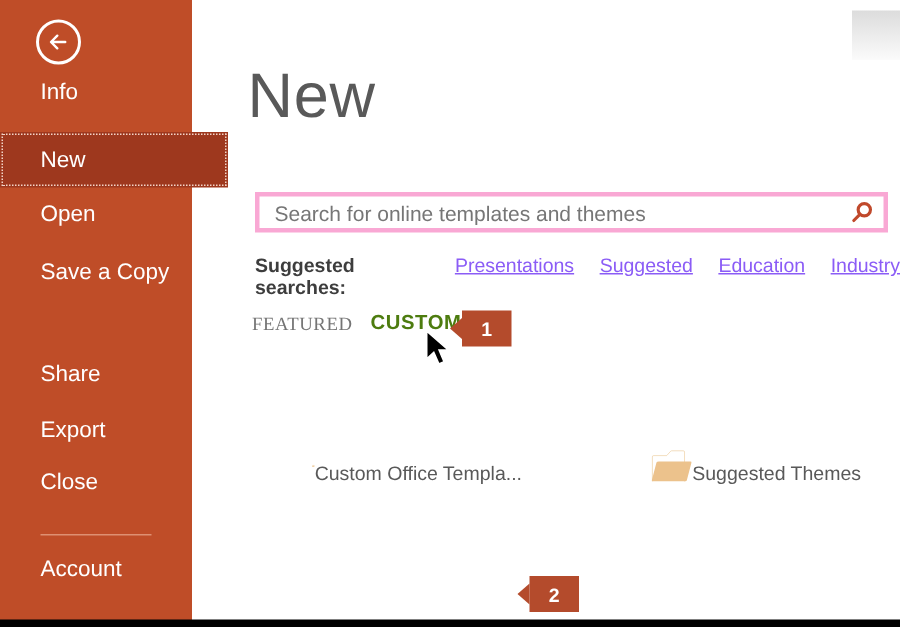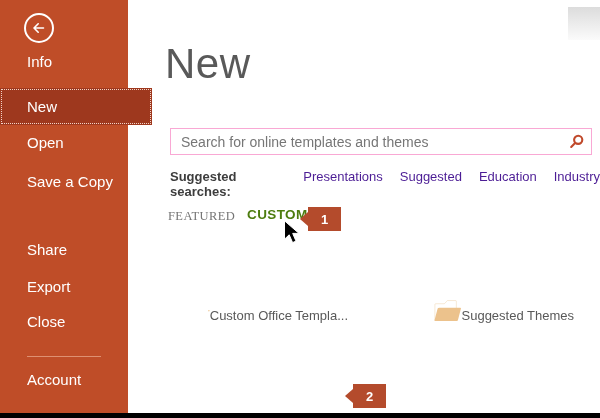--- a/index.html
+++ b/index.html
@@ -67,41 +67,41 @@
     background: linear-gradient(#DCDCDC, #FBFBFB);
   }
   .page-title {
     position: absolute; left: 37px; top: 40px;
     font-size: 42px; font-weight: 300; color: #595959;
     letter-spacing: 0.5px;
   }
 
   .search-wrap {
     position: absolute; left: 42px; top: 128px; width: 422px; height: 27px;
-    border: 1px solid #f9a8d4; background: #fff;
+    border: 3px solid #f9a8d4; background: #fff;
     display: flex; align-items: center;
   }
   .search-input {
     flex: 1; border: none; outline: none; background: transparent;
     font-family: "Liberation Sans", sans-serif;
     font-size: 14px; color: #444; padding: 0 10px;
   }
   .search-input::placeholder { color: #767676; opacity: 1; }
   .search-btn {
     width: 30px; height: 100%; border: none; background: transparent;
     display: flex; align-items: center; justify-content: center; cursor: pointer;
   }
 
   .suggested-row {
     position: absolute; left: 42px; top: 169px;
     display: flex; gap: 17px; align-items: baseline;
     font-size: 13px;
   }
   .suggested-label { color: #3D3D3D; font-weight: bold; font-weight: 600; }
-  .suggested-link { color: #4c1d95; cursor: pointer; white-space: nowrap; }
+  .suggested-link { color: #8b5cf6; cursor: pointer; white-space: nowrap; text-decoration: underline; }
 
   .tabs-row { position: absolute; left: 40px; top: 207px; height: 20px; }
   .tab-featured {
     position: absolute; left: 0; top: 2px;
     font-size: 12.5px; color: #757575; letter-spacing: 0.4px; cursor: pointer;
     white-space: nowrap;
     font-family: Liberation Serif, serif;
   }
   .tab-custom {
     position: absolute; left: 79px; top: 0;

